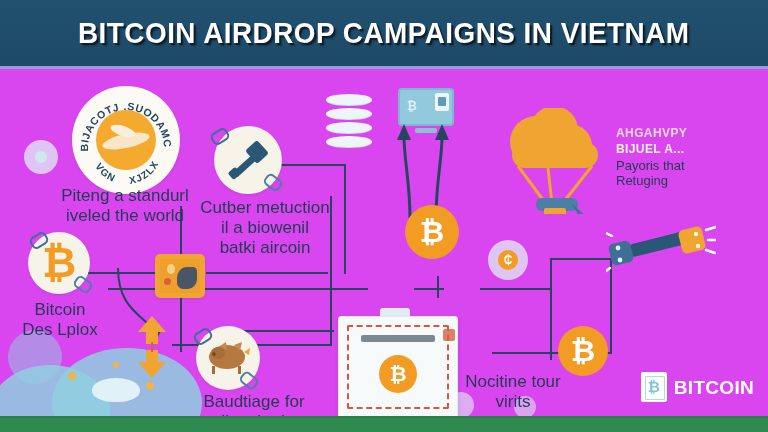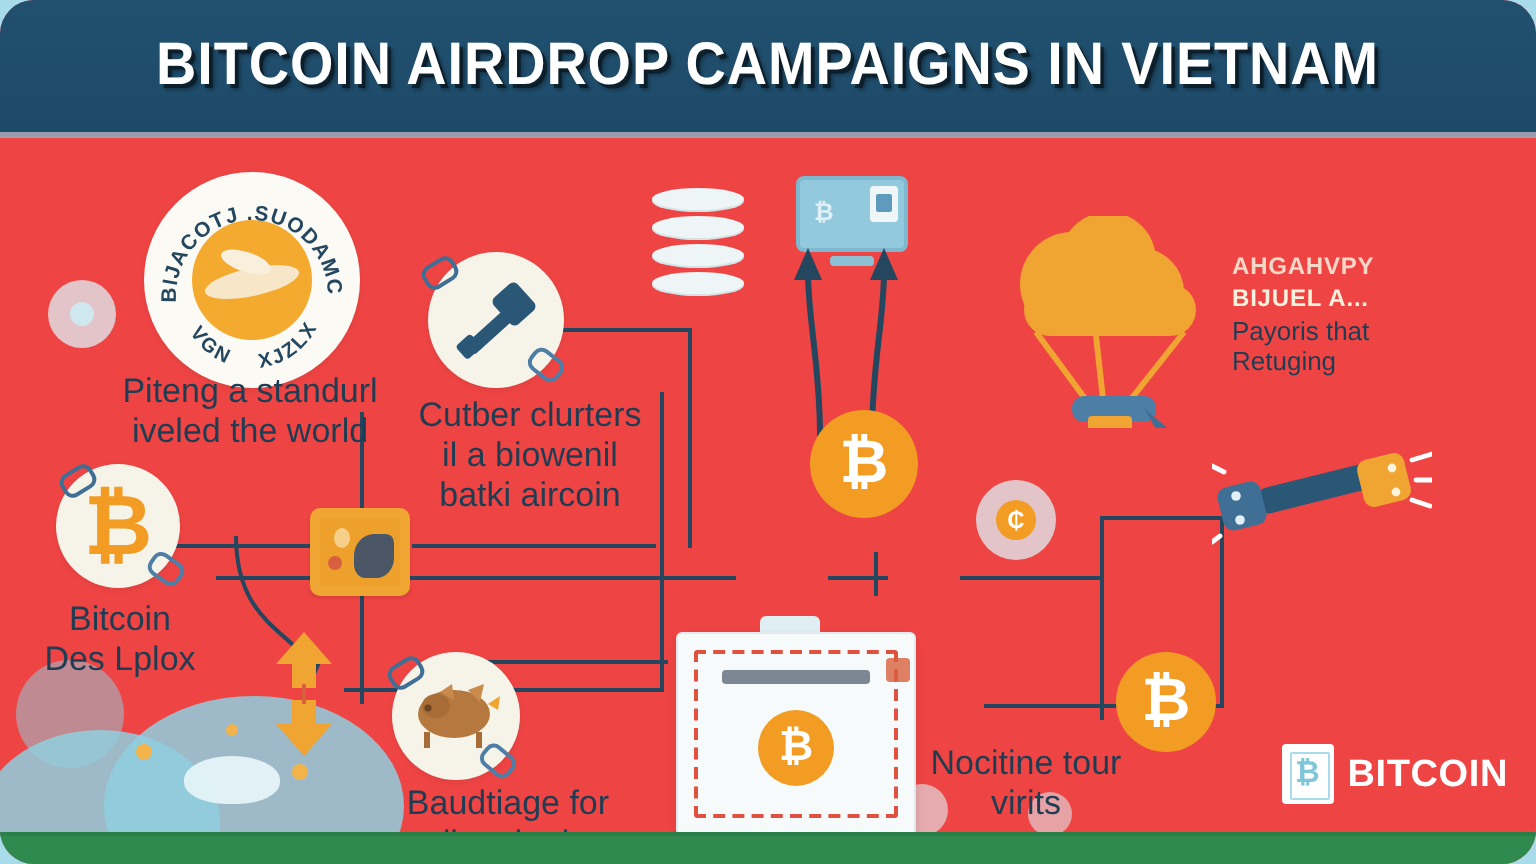--- a/index.html
+++ b/index.html
@@ -1,21 +1,21 @@
 <!DOCTYPE html>
 <html><head>
 <meta charset="utf-8">
 <style>
   html,body{margin:0;padding:0;}
   body{
     width:768px;height:432px;overflow:hidden;
     font-family:"Liberation Sans", sans-serif;
     background:#a9dcea;
   }
-  .canvas{position:relative;width:768px;height:432px;overflow:hidden;background:#ef4444;border-radius:17px;}
+  .canvas{position:relative;width:768px;height:432px;overflow:hidden;background:#d946ef;}
 
   
   .header{
     position:absolute;left:0;top:0;width:768px;height:66px;
     background:linear-gradient(180deg,#21506f 0%,#1d4a68 100%);
     display:flex;align-items:center;justify-content:center;
     box-shadow:0 2px 0 rgba(0,0,0,.15);
   }
   .header .title{
     color:#ffffff;font-weight:bold;font-size:30px;letter-spacing:.5px;
@@ -158,21 +158,21 @@
     <div class="disc" style="width:68px;height:68px;position:relative;">
       <svg width="50" height="50" viewBox="0 0 50 50">
         <rect x="8" y="28" width="26" height="7" rx="2" transform="rotate(-42 21 31)" fill="#2b5777"></rect>
         <rect x="26" y="8" width="16" height="18" rx="3" transform="rotate(-42 34 17)" fill="#2b5777"></rect>
         <rect x="6" y="34" width="10" height="9" rx="2" transform="rotate(-42 11 38)" fill="#2b5777"></rect>
       </svg>
       <div class="clip" style="left:-3px;top:4px;"></div>
       <div class="clip b" style="left:50px;top:50px;transform:rotate(38deg);"></div>
     </div>
   </div>
-  <div class="cap" style="left:200px;top:198px;width:130px;">Cutber clurters
+  <div class="cap" style="left:200px;top:198px;width:130px;">Cutber metuction
 il a biowenil
 batki aircoin</div>
 
   <div class="node" style="left:28px;top:232px;">
     <div class="disc" style="width:62px;height:62px;position:relative;">
       <span style="color:#f29c24;font-size:42px;font-weight:bold;line-height:1;">₿</span>
       <div class="clip" style="left:2px;top:2px;"></div>
       <div class="clip b" style="left:46px;top:46px;transform:rotate(35deg);"></div>
     </div>
   </div>

